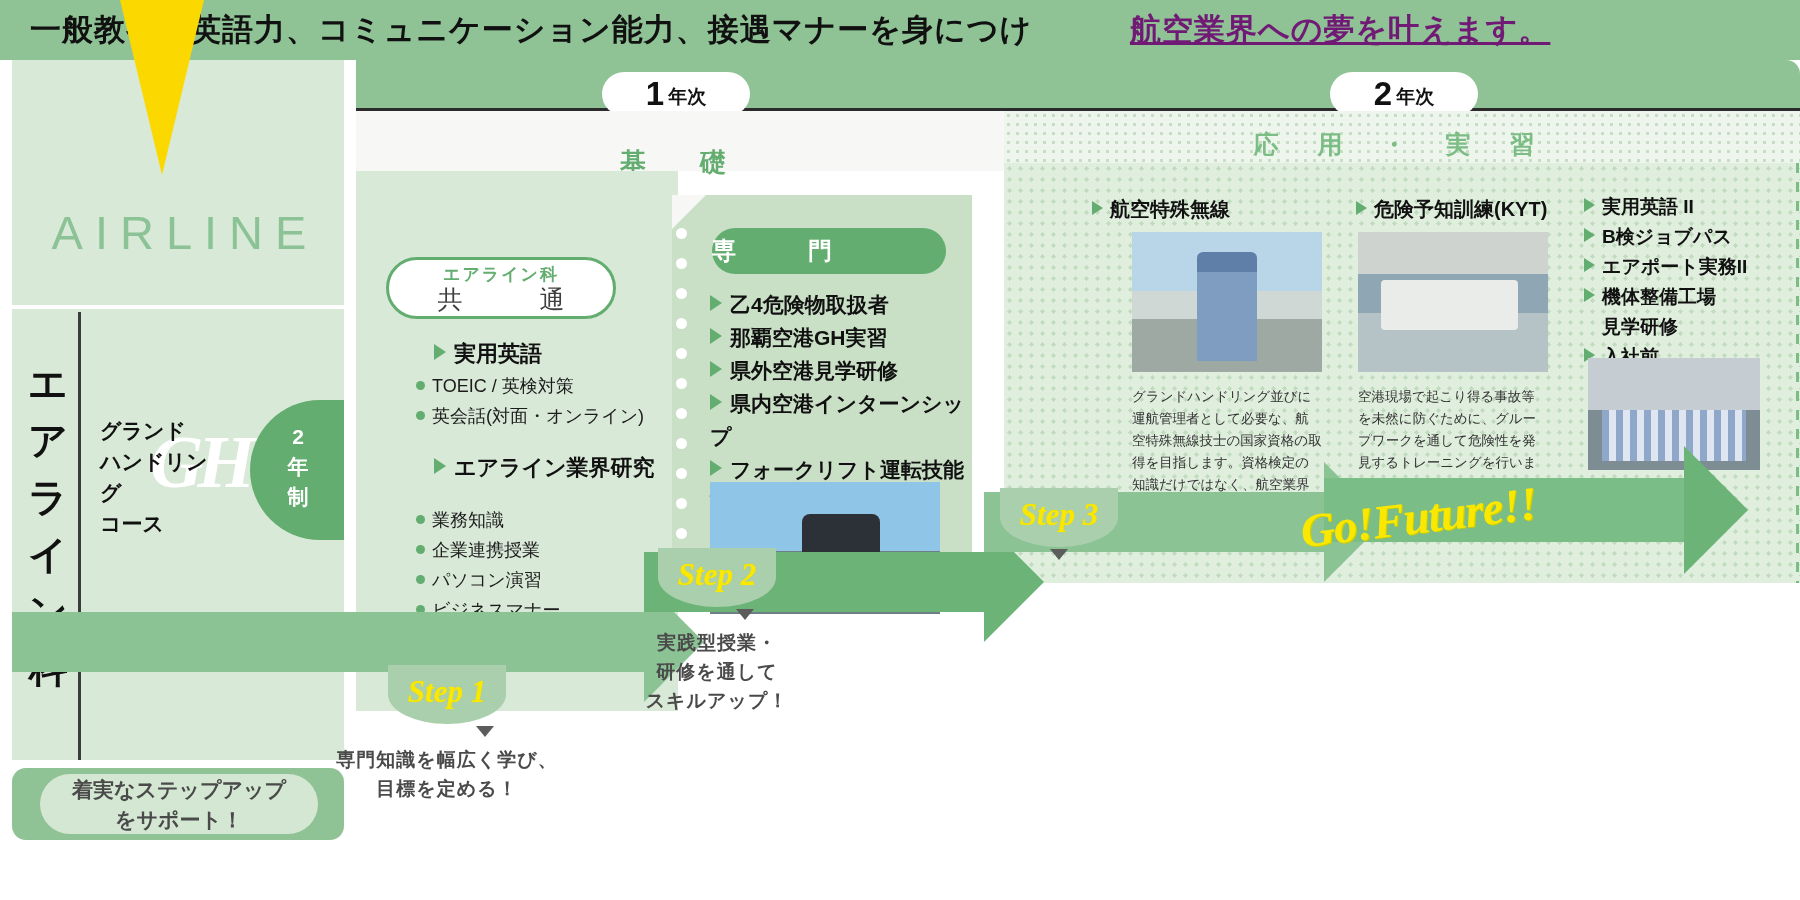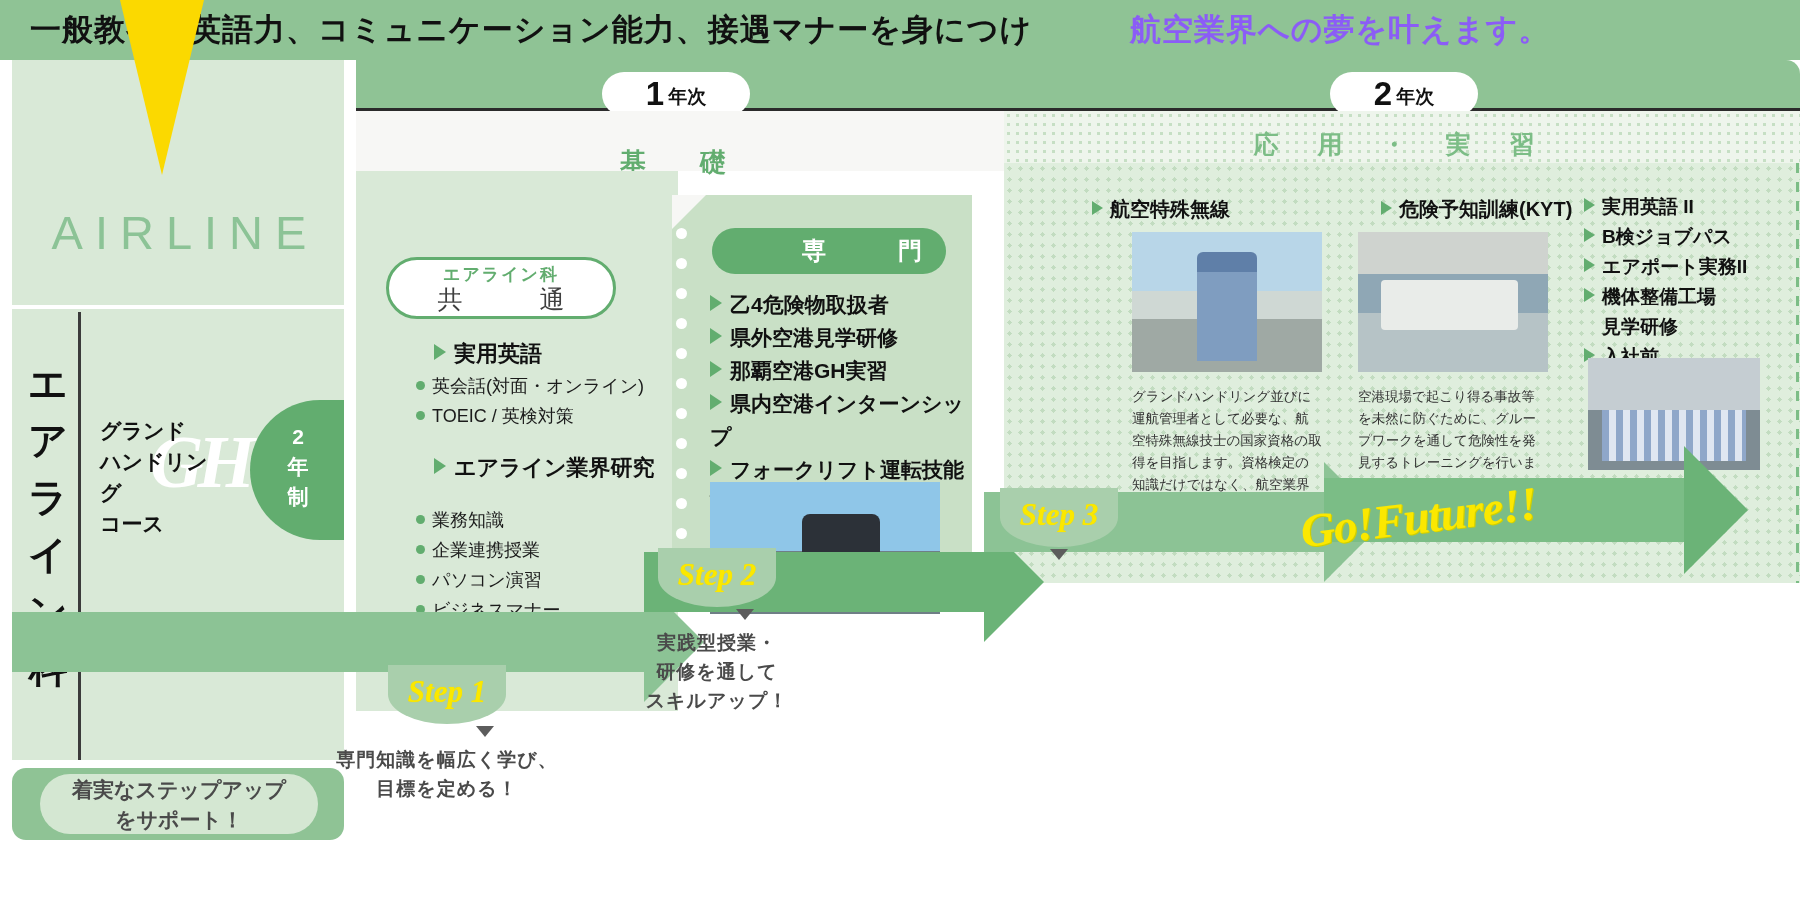--- a/index.html
+++ b/index.html
@@ -4,22 +4,22 @@
 <style>
   html,body{margin:0;padding:0;background:#ffffff;}
   body{width:1800px;height:900px;position:relative;overflow:hidden;
        font-family:"Liberation Sans","DejaVu Sans",sans-serif;color:#222;}
   .abs{position:absolute;}
 
   
   #header-band{left:0;top:0;width:1800px;height:60px;background:#8fc395;}
   #header-title-1{left:30px;top:10px;font-size:31px;font-weight:bold;color:#111;
       letter-spacing:1px;line-height:40px;white-space:nowrap;}
-  #header-title-2{left:1130px;top:10px;font-size:31px;font-weight:bold;color:#8b5cf6;
-      letter-spacing:1px;line-height:40px;white-space:nowrap;}
+  #header-title-2{left:1130px;top:10px;font-size:31px;font-weight:bold;color:#701a75;
+      letter-spacing:1px;line-height:40px;white-space:nowrap;text-decoration:underline;}
 
   
   #year1-band{left:356px;top:60px;width:648px;height:48px;background:#8fc395;}
   #year2-band{left:1004px;top:60px;width:796px;height:48px;background:#8fc395;
       border-top-right-radius:14px;}
   #year1-rule{left:356px;top:108px;width:648px;height:3px;background:#2b2b2b;}
   #year2-rule{left:1004px;top:108px;width:796px;height:3px;background:#2b2b2b;}
   .year-badge{background:#ffffff;border-radius:26px;height:44px;line-height:44px;
       text-align:center;top:72px;}
   .year-badge .num{font-size:33px;font-weight:bold;color:#111;vertical-align:-2px;}
@@ -65,21 +65,21 @@
       display:block;line-height:28px;margin-left:26px;}
 
   
   #senmon-col{left:672px;top:195px;width:300px;height:416px;background:#c9e0c6;}
   #senmon-notch{left:672px;top:195px;width:0;height:0;
       border-left:34px solid #f7f7f5;border-bottom:34px solid transparent;}
   #senmon-dots{left:676px;top:228px;width:12px;height:385px;}
   #senmon-dots i{display:block;width:11px;height:11px;border-radius:50%;
       background:#ffffff;margin-bottom:19px;}
   #senmon-pill{left:712px;top:228px;width:234px;height:46px;background:#62ad6f;
-      border-radius:24px;text-align:right;line-height:46px;color:#ffffff;
+      border-radius:24px;text-align:left;line-height:46px;color:#ffffff;
       font-size:24px;font-weight:bold;letter-spacing:24px;}
   #senmon-list{left:710px;top:288px;width:256px;}
   #sim-photo{left:710px;top:482px;width:230px;height:132px;overflow:hidden;}
 
   
   #applied-band{left:1004px;top:111px;width:796px;height:52px;
       background:#eef5ec;}
   #applied-dots{left:1004px;top:111px;width:796px;height:52px;
       background-image:radial-gradient(#c6dfc4 1.6px, transparent 1.7px);
       background-size:9px 9px;}
@@ -179,22 +179,22 @@
 <div class="abs" id="basic-bg"></div>
 <div class="abs" id="basic-label">基　礎</div>
 
 <div class="abs" id="kyotsu-col"></div>
 <div class="abs" id="kyotsu-pill">
   <span class="small">エアライン科</span>
   <span class="big">共　通</span>
 </div>
 <div class="abs" id="kyotsu-list" style="left:398px;top:337px;width:270px;">
     <div class="lv1" style="margin-top: 0px;"><span class="tri"></span>実用英語</div>
+    <div class="lv2" style="margin-left: 18px;"><span class="dot"></span>TOEIC / 英検対策</div>
     <div class="lv2" style="margin-left: 18px;"><span class="dot"></span>英会話(対面・オンライン)</div>
-    <div class="lv2" style="margin-left: 18px;"><span class="dot"></span>TOEIC / 英検対策</div>
     <div class="lv1" style="margin-top: 20px;"><span class="tri"></span>エアライン業界研究</div>
     <div class="lv2" style="margin-left: 18px; margin-top: 20px;"><span class="dot"></span>業務知識</div>
     <div class="lv2" style="margin-left: 18px;"><span class="dot"></span>企業連携授業</div>
     <div class="lv2" style="margin-left: 18px;"><span class="dot"></span>パソコン演習</div>
     <div class="lv2" style="margin-left: 18px;"><span class="dot"></span>ビジネスマナー</div>
     <div class="lv2" style="margin-left: 18px;"><span class="dot"></span>筆記試験対策</div>
     <div class="lv2" style="margin-left: 18px;"><span class="dot"></span>面接指導</div>
   </div>
 
 <div class="abs" id="senmon-col"></div>
@@ -210,41 +210,41 @@
     <i></i>
     <i></i>
     <i></i>
     <i></i>
     <i></i>
     <i></i>
   </div>
 <div class="abs" id="senmon-pill">専　門</div>
 <div class="abs" id="senmon-list">
     <div class="lv1b"><span class="tri"></span><span>乙4危険物取扱者</span></div>
+    <div class="lv1b"><span class="tri"></span><span>那覇空港GH実習</span></div>
     <div class="lv1b"><span class="tri"></span><span>県外空港見学研修</span></div>
-    <div class="lv1b"><span class="tri"></span><span>那覇空港GH実習</span></div>
     <div class="lv1b"><span class="tri"></span><span>県内空港インターンシップ</span></div>
     <div class="lv1b"><span class="tri"></span><span>フォークリフト運転技能<br>講習</span></div>
   </div>
 <div class="abs card-photo ph-sim" id="sim-photo"></div>
 
 <div class="abs" id="applied-band"></div>
 <div class="abs" id="applied-dots"></div>
 <div class="abs" id="applied-label">応 用 ・ 実 習</div>
 <div class="abs" id="applied-box"></div>
 <div class="abs" id="applied-box-dots"></div>
 <div class="abs" id="applied-dash"></div>
 
 <div class="abs card-title" style="left:1092px;top:196px;">
   <span class="tri-sm"></span><span>航空特殊無線</span>
 </div>
 <div class="abs card-photo ph-radio" style="left:1132px;top:232px;width:190px;height:140px;"></div>
 <div class="abs card-body" style="left:1132px;top:386px;width:190px;">グランドハンドリング並びに運航管理者として必要な、航空特殊無線技士の国家資格の取得を目指します。資格検定の知識だけではなく、航空業界で使用されている専門用語についても学びます。</div>
 
-<div class="abs card-title" style="left:1356px;top:196px;margin-left:25px;">
+<div class="abs card-title" style="left:1356px;top:196px;">
   <span class="tri-sm"></span><span>危険予知訓練(KYT)</span>
 </div>
 <div class="abs card-photo ph-kyt" style="left:1358px;top:232px;width:190px;height:140px;"></div>
 <div class="abs card-body" style="left:1358px;top:386px;width:190px;">空港現場で起こり得る事故等を未然に防ぐために、グループワークを通して危険性を発見するトレーニングを行います。このトレーニングで、危険性を見抜く力を養います。</div>
 
 <div class="abs" id="y2-list" style="left:1584px;top:192px;width:200px;">
     <div class="lv1b" style="font-size: 19px; line-height: 30px;"><span class="tri-sm"></span><span style="display: inline-block; vertical-align: top;">実用英語 II</span></div>
     <div class="lv1b" style="font-size: 19px; line-height: 30px;"><span class="tri-sm"></span><span style="display: inline-block; vertical-align: top;">B検ジョブパス</span></div>
     <div class="lv1b" style="font-size: 19px; line-height: 30px;"><span class="tri-sm"></span><span style="display: inline-block; vertical-align: top;">エアポート実務II</span></div>
     <div class="lv1b" style="font-size: 19px; line-height: 30px;"><span class="tri-sm"></span><span style="display: inline-block; vertical-align: top;">機体整備工場<br>見学研修</span></div>

